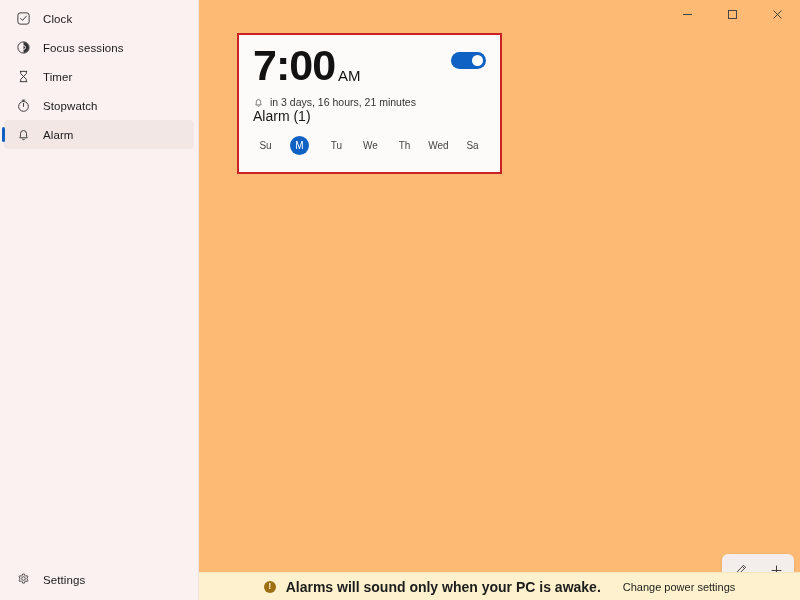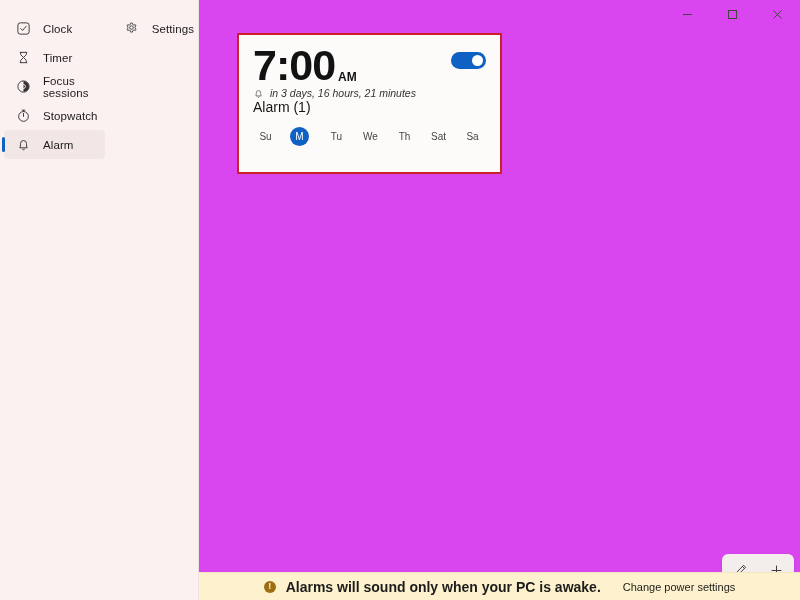--- a/index.html
+++ b/index.html
@@ -43,22 +43,22 @@
     flex: 1 1 auto;
     min-height: 0;
   }
 
   
   .sidebar {
     width: 199px;
     background: #fbf1f0;
     border-right: 1px solid #eee3e0;
     display: flex;
-    flex-direction: row;
-    padding-top: 14px;
+    flex-direction: column;
+    padding-top: 4px;
     flex: 0 0 199px;
   }
   .nav-list { display: flex; flex-direction: column; }
   .nav-item {
     position: relative;
     height: 29px;
     display: flex;
     align-items: center;
     padding-left: 10px;
     margin: 0 4px;
@@ -114,21 +114,21 @@
     width: 14px; height: 9px;
     border-radius: 7px 7px 0 0;
     background: #3b3b3b;
     left: 2px; top: 11px;
   }
 
   
   .main {
     flex: 1 1 auto;
     position: relative;
-    background: #d946ef;
+    background: #fdba74;
     min-width: 0;
   }
 
   
   .annotation-box {
     position: absolute;
     left: 38px;
     top: 33px;
     width: 265px;
     height: 141px;
@@ -158,22 +158,22 @@
     line-height: 1;
   }
   .time-main {
     font-size: 43px;
     font-weight: bold;
     color: #121212;
     letter-spacing: -1px;
     line-height: 1;
   }
   .time-ampm {
-    font-size: 12px;
-    font-weight: bold;
+    font-size: 15px;
+    font-weight: normal;
     color: #121212;
     margin-left: 3px;
     position: relative;
     top: 1px;
     margin-top: 16px;
   }
   .toggle {
     width: 35px;
     height: 17px;
     border-radius: 9px;
@@ -187,21 +187,21 @@
     position: absolute;
     width: 11px; height: 11px;
     border-radius: 50%;
     background: #ffffff;
     right: 3px; top: 3px;
   }
 
   .subline {
     display: flex;
     align-items: center;
-    font-style: italic;
+    margin-top: 9px;
   }
   .subline .bell-sm { margin-right: 6px; display: flex; }
   .subline-text {
     font-size: 10.5px;
     color: #333;
   }
 
   .alarm-name {
     margin-top: 0;
     font-size: 14px;
@@ -333,37 +333,37 @@
               <rect x="2" y="2" width="12" height="12" rx="2.5" fill="none" stroke="#333" stroke-width="1"></rect>
               <polyline points="5,8 7,10 11,5.5" fill="none" stroke="#333" stroke-width="1" stroke-linecap="round" stroke-linejoin="round"></polyline>
             </svg>
           </span>
           <span class="nav-label">Clock</span>
         </div>
 
         <div class="nav-item">
           <span class="nav-icon">
             <svg width="15" height="15" viewBox="0 0 16 16">
+              <circle cx="8" cy="8" r="6" fill="none" stroke="#333" stroke-width="1"></circle>
+              <path d="M8 2.2 A5.8 5.8 0 0 1 8 13.8 Z" fill="#333"></path>
+              <circle cx="8" cy="8" r="2.1" fill="none" stroke="#fbf1f0" stroke-width="1"></circle>
+            </svg>
+          </span>
+          <span class="nav-label">Focus sessions</span>
+        </div>
+
+        <div class="nav-item">
+          <span class="nav-icon">
+            <svg width="15" height="15" viewBox="0 0 16 16">
               <path d="M4.5 2.5 H11.5 M4.5 13.5 H11.5" stroke="#333" stroke-width="1" stroke-linecap="round"></path>
               <path d="M5 2.5 L5 5 L8 8 L11 5 L11 2.5" fill="none" stroke="#333" stroke-width="1" stroke-linejoin="round"></path>
               <path d="M5 13.5 L5 11 L8 8 L11 11 L11 13.5" fill="none" stroke="#333" stroke-width="1" stroke-linejoin="round"></path>
             </svg>
           </span>
           <span class="nav-label">Timer</span>
-        </div>
-
-        <div class="nav-item">
-          <span class="nav-icon">
-            <svg width="15" height="15" viewBox="0 0 16 16">
-              <circle cx="8" cy="8" r="6" fill="none" stroke="#333" stroke-width="1"></circle>
-              <path d="M8 2.2 A5.8 5.8 0 0 1 8 13.8 Z" fill="#333"></path>
-              <circle cx="8" cy="8" r="2.1" fill="none" stroke="#fbf1f0" stroke-width="1"></circle>
-            </svg>
-          </span>
-          <span class="nav-label">Focus sessions</span>
         </div>
 
         <div class="nav-item">
           <span class="nav-icon">
             <svg width="15" height="15" viewBox="0 0 16 16">
               <circle cx="8" cy="9" r="5.2" fill="none" stroke="#333" stroke-width="1"></circle>
               <line x1="8" y1="9" x2="8" y2="5.8" stroke="#333" stroke-width="1" stroke-linecap="round"></line>
               <line x1="6.6" y1="2.3" x2="9.4" y2="2.3" stroke="#333" stroke-width="1" stroke-linecap="round"></line>
               <line x1="8" y1="2.3" x2="8" y2="3.8" stroke="#333" stroke-width="1"></line>
             </svg>
@@ -422,21 +422,21 @@
         </div>
 
         <div class="alarm-name">Alarm (1)</div>
 
         <div class="days-row">
           <span class="day">Su</span>
           <span class="day active">M</span>
           <span class="day">Tu</span>
           <span class="day">We</span>
           <span class="day">Th</span>
-          <span class="day">Sat</span>
+          <span class="day">Wed</span>
           <span class="day">Sa</span>
         </div>
       </div>
 
       <div class="annotation-box"></div>
 
       <div class="fab-group">
         <div class="fab">
           <svg width="15" height="15" viewBox="0 0 16 16">
             <path d="M11.2 2.4 L13.4 4.6 L5.3 12.7 L2.5 13.5 L3.3 10.7 Z" fill="none" stroke="#3a3a3a" stroke-width="1" stroke-linejoin="round"></path>

